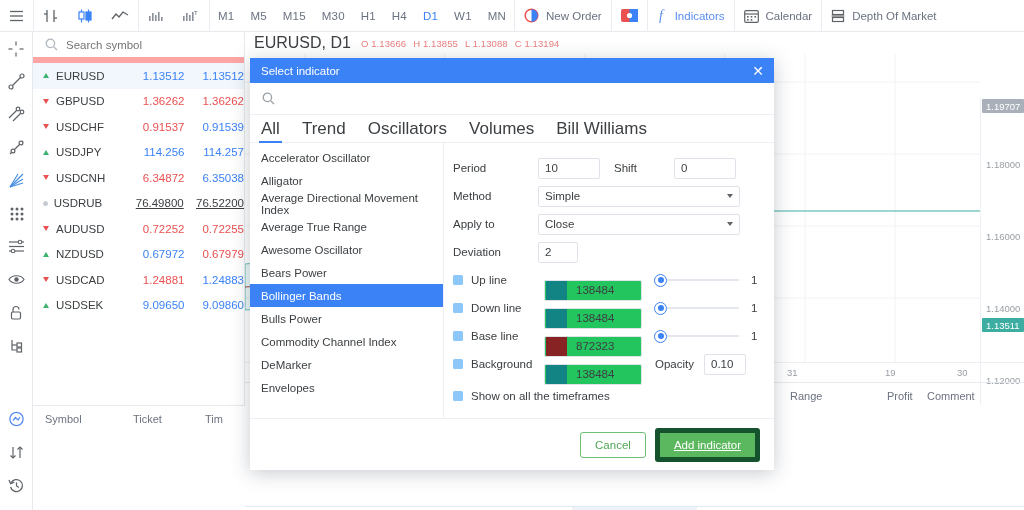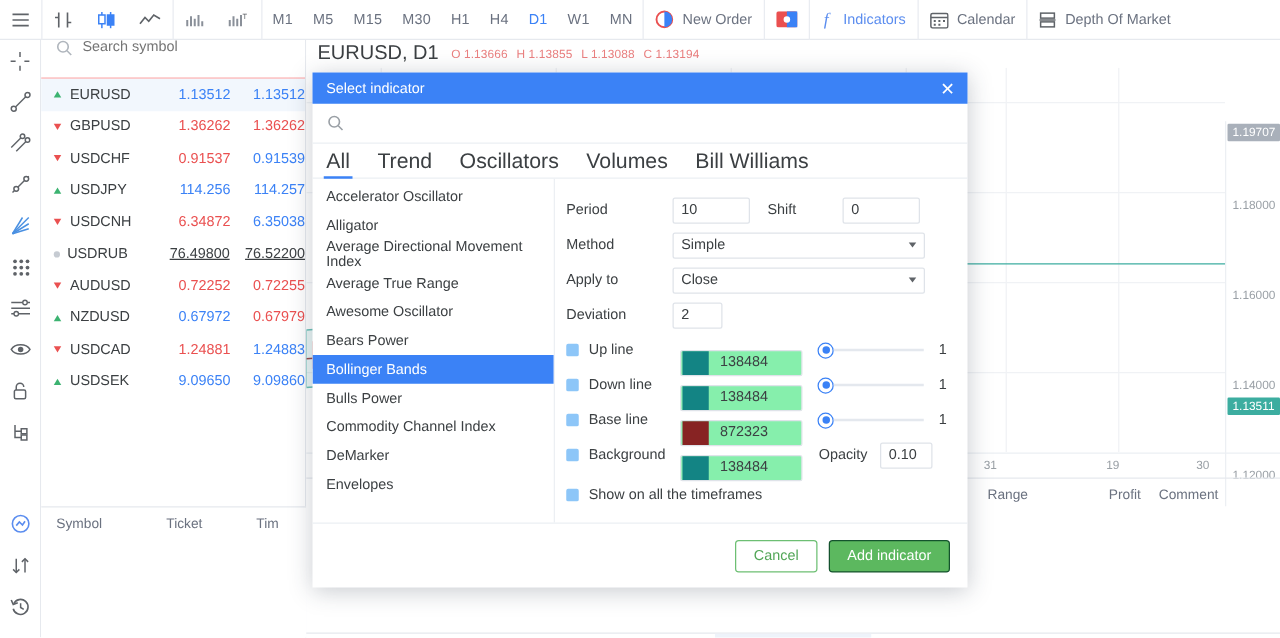--- a/index.html
+++ b/index.html
@@ -43,22 +43,22 @@
     justify-content: center; cursor: pointer;
   }
   .rail-spacer { flex: 1; }
 
   
   .watch {
     position: absolute; top: 32px; left: 33px; width: 212px; height: 478px;
     background: #fff; border-right: 1px solid #e6e9ee;
   }
   .wsearch {
-    height: 31px; display: flex; align-items: flex-start; padding: 0 0 0 12px;
-    border-bottom: 1px solid #fca5a5;
+    height: 31px; display: flex; align-items: center; padding: 0 0 0 12px;
+    border-bottom: 6px solid #fca5a5;
   }
   .wsearch input {
     border: 0; outline: 0; font-size: 11.5px; color: #9aa0a6;
     margin-left: 8px; width: 150px; background: transparent;
     font-family: "Liberation Sans", sans-serif;
   }
   .wrow {
     height: 25.5px; display: flex; align-items: center;
     font-size: 11.5px; padding-left: 10px;
   }
@@ -183,21 +183,21 @@
   .caret {
     width: 0; height: 0; border-left: 3.5px solid transparent;
     border-right: 3.5px solid transparent; border-top: 4.5px solid #5f6368;
   }
   .cbox {
     width: 10px; height: 10px; background: #8dc6f8; border-radius: 1.5px;
     margin-right: 8px; cursor: pointer; flex: none;
   }
   .swatch-wrap {
     display: flex; align-items: center; height: 21px; width: 98px;
-    border: 1px solid #dfe3e9; border-radius: 2px; background: #86efac; margin-top: 20px;
+    border: 1px solid #dfe3e9; border-radius: 2px; background: #22c55e; margin-top: 20px;
   }
   .swatch { width: 21px; height: 19px; margin: 0 0 0 1px; flex: none; }
   .swatch-val { font-size: 11.5px; color: #3c4043; margin-left: 9px; }
   .slider { display: flex; align-items: center; margin-left: 12px; }
   .knob {
     width: 13px; height: 13px; border-radius: 50%;
     border: 1.5px solid #3b82f6; background: #fff;
     display: flex; align-items: center; justify-content: center; flex: none;
   }
   .knob i { width: 6px; height: 6px; border-radius: 50%; background: #3b82f6; display: block; }
@@ -205,21 +205,21 @@
   .sval { font-size: 11.5px; color: #3c4043; margin-left: 12px; }
   .m-foot {
     height: 52px; border-top: 1px solid #eceff3; display: flex;
     align-items: center; justify-content: flex-end; gap: 9px; padding-right: 14px;
   }
   .btn {
     font-size: 11.5px; padding: 6px 14px; border-radius: 3px; cursor: pointer;
     font-family: "Liberation Sans", sans-serif;
   }
   .btn-cancel { background: #fff; border: 1px solid #6dbf73; color: #52a657; }
-  .btn-add { background: #5cb85f; border: 1px solid #14532d; color: #fff; }
+  .btn-add { background: #5cb85f; border: 5px solid #14532d; color: #fff; text-decoration: underline; }
 </style>
 </head>
 <body>
 
 <div id="app">
 
   <div class="topbar">
     <div class="tb-cell">
       <span class="icon">
         <svg width="15" height="12" viewBox="0 0 15 12">

